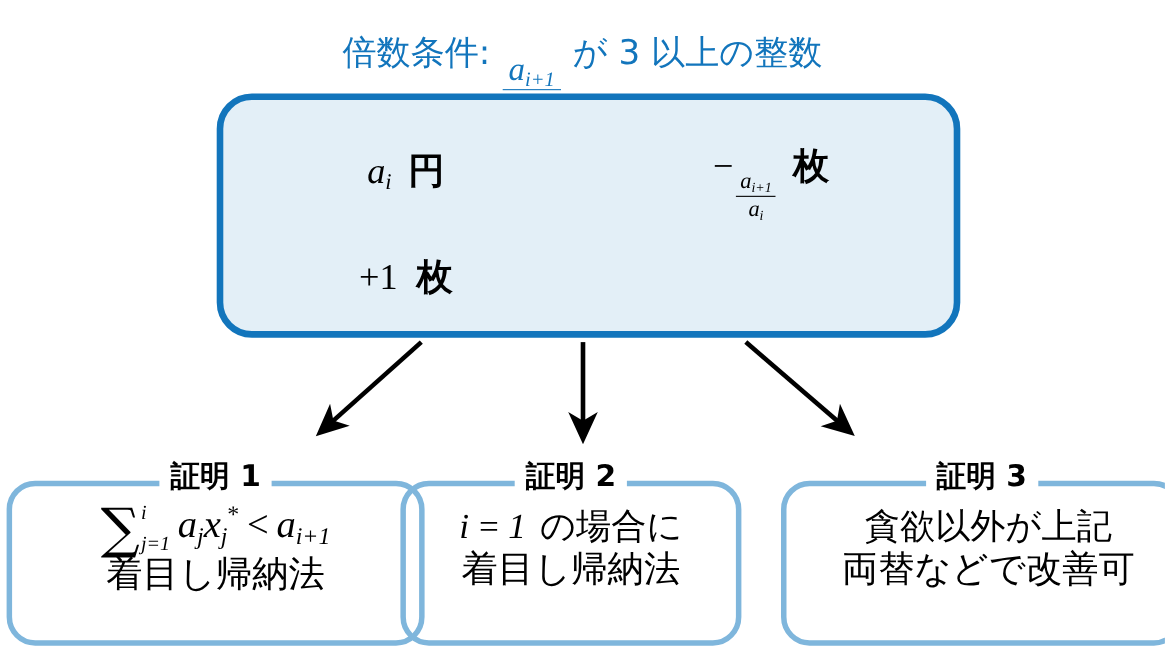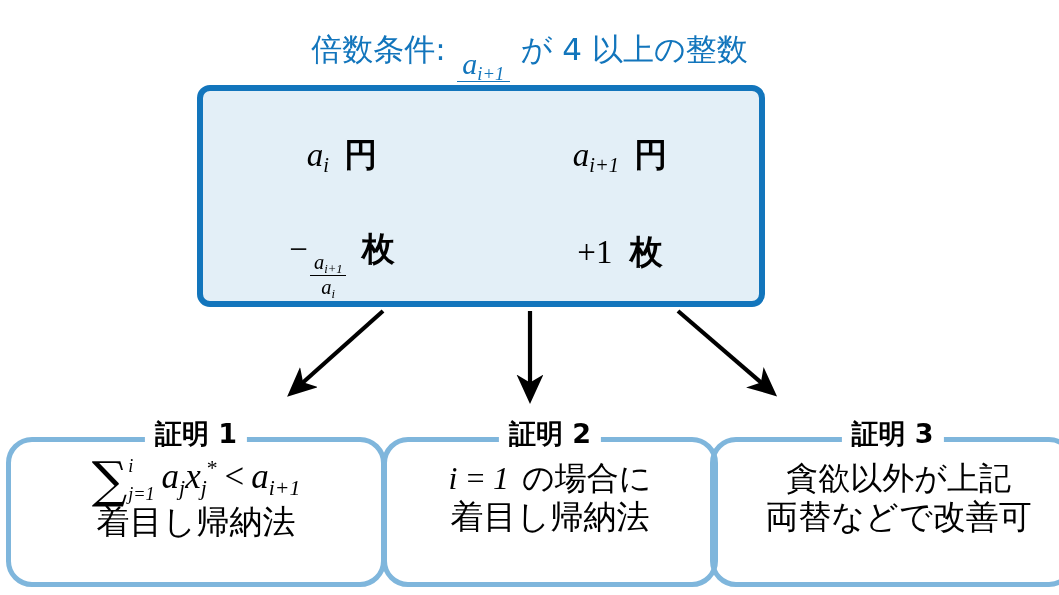--- a/index.html
+++ b/index.html
@@ -81,25 +81,25 @@
     font-style: italic;
     font-size: 30px;
     color: #1275bc;
   }
 
   
   #main-box {
     position: absolute;
     left: 197px;
     top: 85px;
-    width: 568px;
+    width: 676px;
     height: 222px;
     box-sizing: border-box;
     border: 6px solid #1275bc;
-    border-radius: 13px;
+    border-radius: 32px;
     background: #e3eff7;
   }
   #main-box .grid {
     position: absolute;
     left: 0; top: 0; right: 0; bottom: 0;
     display: grid;
     grid-template-columns: 1fr 1fr;
     grid-template-rows: 1fr 1fr;
     align-items: center;
     justify-items: center;
@@ -120,21 +120,21 @@
   .proof-box {
     position: absolute;
     top: 437px;
     height: 150px;
     box-sizing: border-box;
     border: 5px solid #7fb6dc;
     border-radius: 26px;
     background: transparent;
   }
   #proof-1 { left: 6px;   width: 380px; }
-  #proof-2 { left: 382px; width: 336px; }
+  #proof-2 { left: 364px; width: 310px; }
   #proof-3 { left: 710px; width: 365px; }
 
   .proof-legend {
     position: absolute;
     top: -23px;
     left: 50%;
     transform: translateX(-50%);
     background: #ffffff;
     padding: 0 10px;
     font-family: "DejaVu Sans", "Liberation Sans", sans-serif;
@@ -185,35 +185,31 @@
 </head>
 <body>
 
 <div id="title">
   <span class="lbl">倍数条件:</span><span class="mfrac">
       <span class="frac" style="font-size:30px;">
         <span class="fnum"><span>a</span><sub class="idx">i+1</sub></span>
         <span class="fbar"></span>
         <span class="fden"><span>a</span><sub class="idx">i</sub></span>
       </span>
-    </span><span class="lbl">が 4 以上の整数</span>
+    </span><span class="lbl">が 3 以上の整数</span>
 </div>
 
 <div id="main-box">
   <div class="grid">
 
     <div class="cell">
       <span class="math"><span>a</span><sub class="idx">i</sub></span>
       <span class="gothic" style="margin-left:6px;">円</span>
     </div>
 
-    <div class="cell">
-      <span class="math"><span>a</span><sub class="idx">i+1</sub></span>
-      <span class="gothic" style="margin-left:6px;">円</span>
-    </div>
 
     <div class="cell">
       <span class="math"><span class="op">−</span><span class="frac">
           <span class="fnum"><span>a</span><sub class="idx">i+1</sub></span>
           <span class="fbar"></span>
           <span class="fden"><span>a</span><sub class="idx">i</sub></span>
         </span></span>
       <span class="gothic" style="margin-left:4px;">枚</span>
     </div>
 

